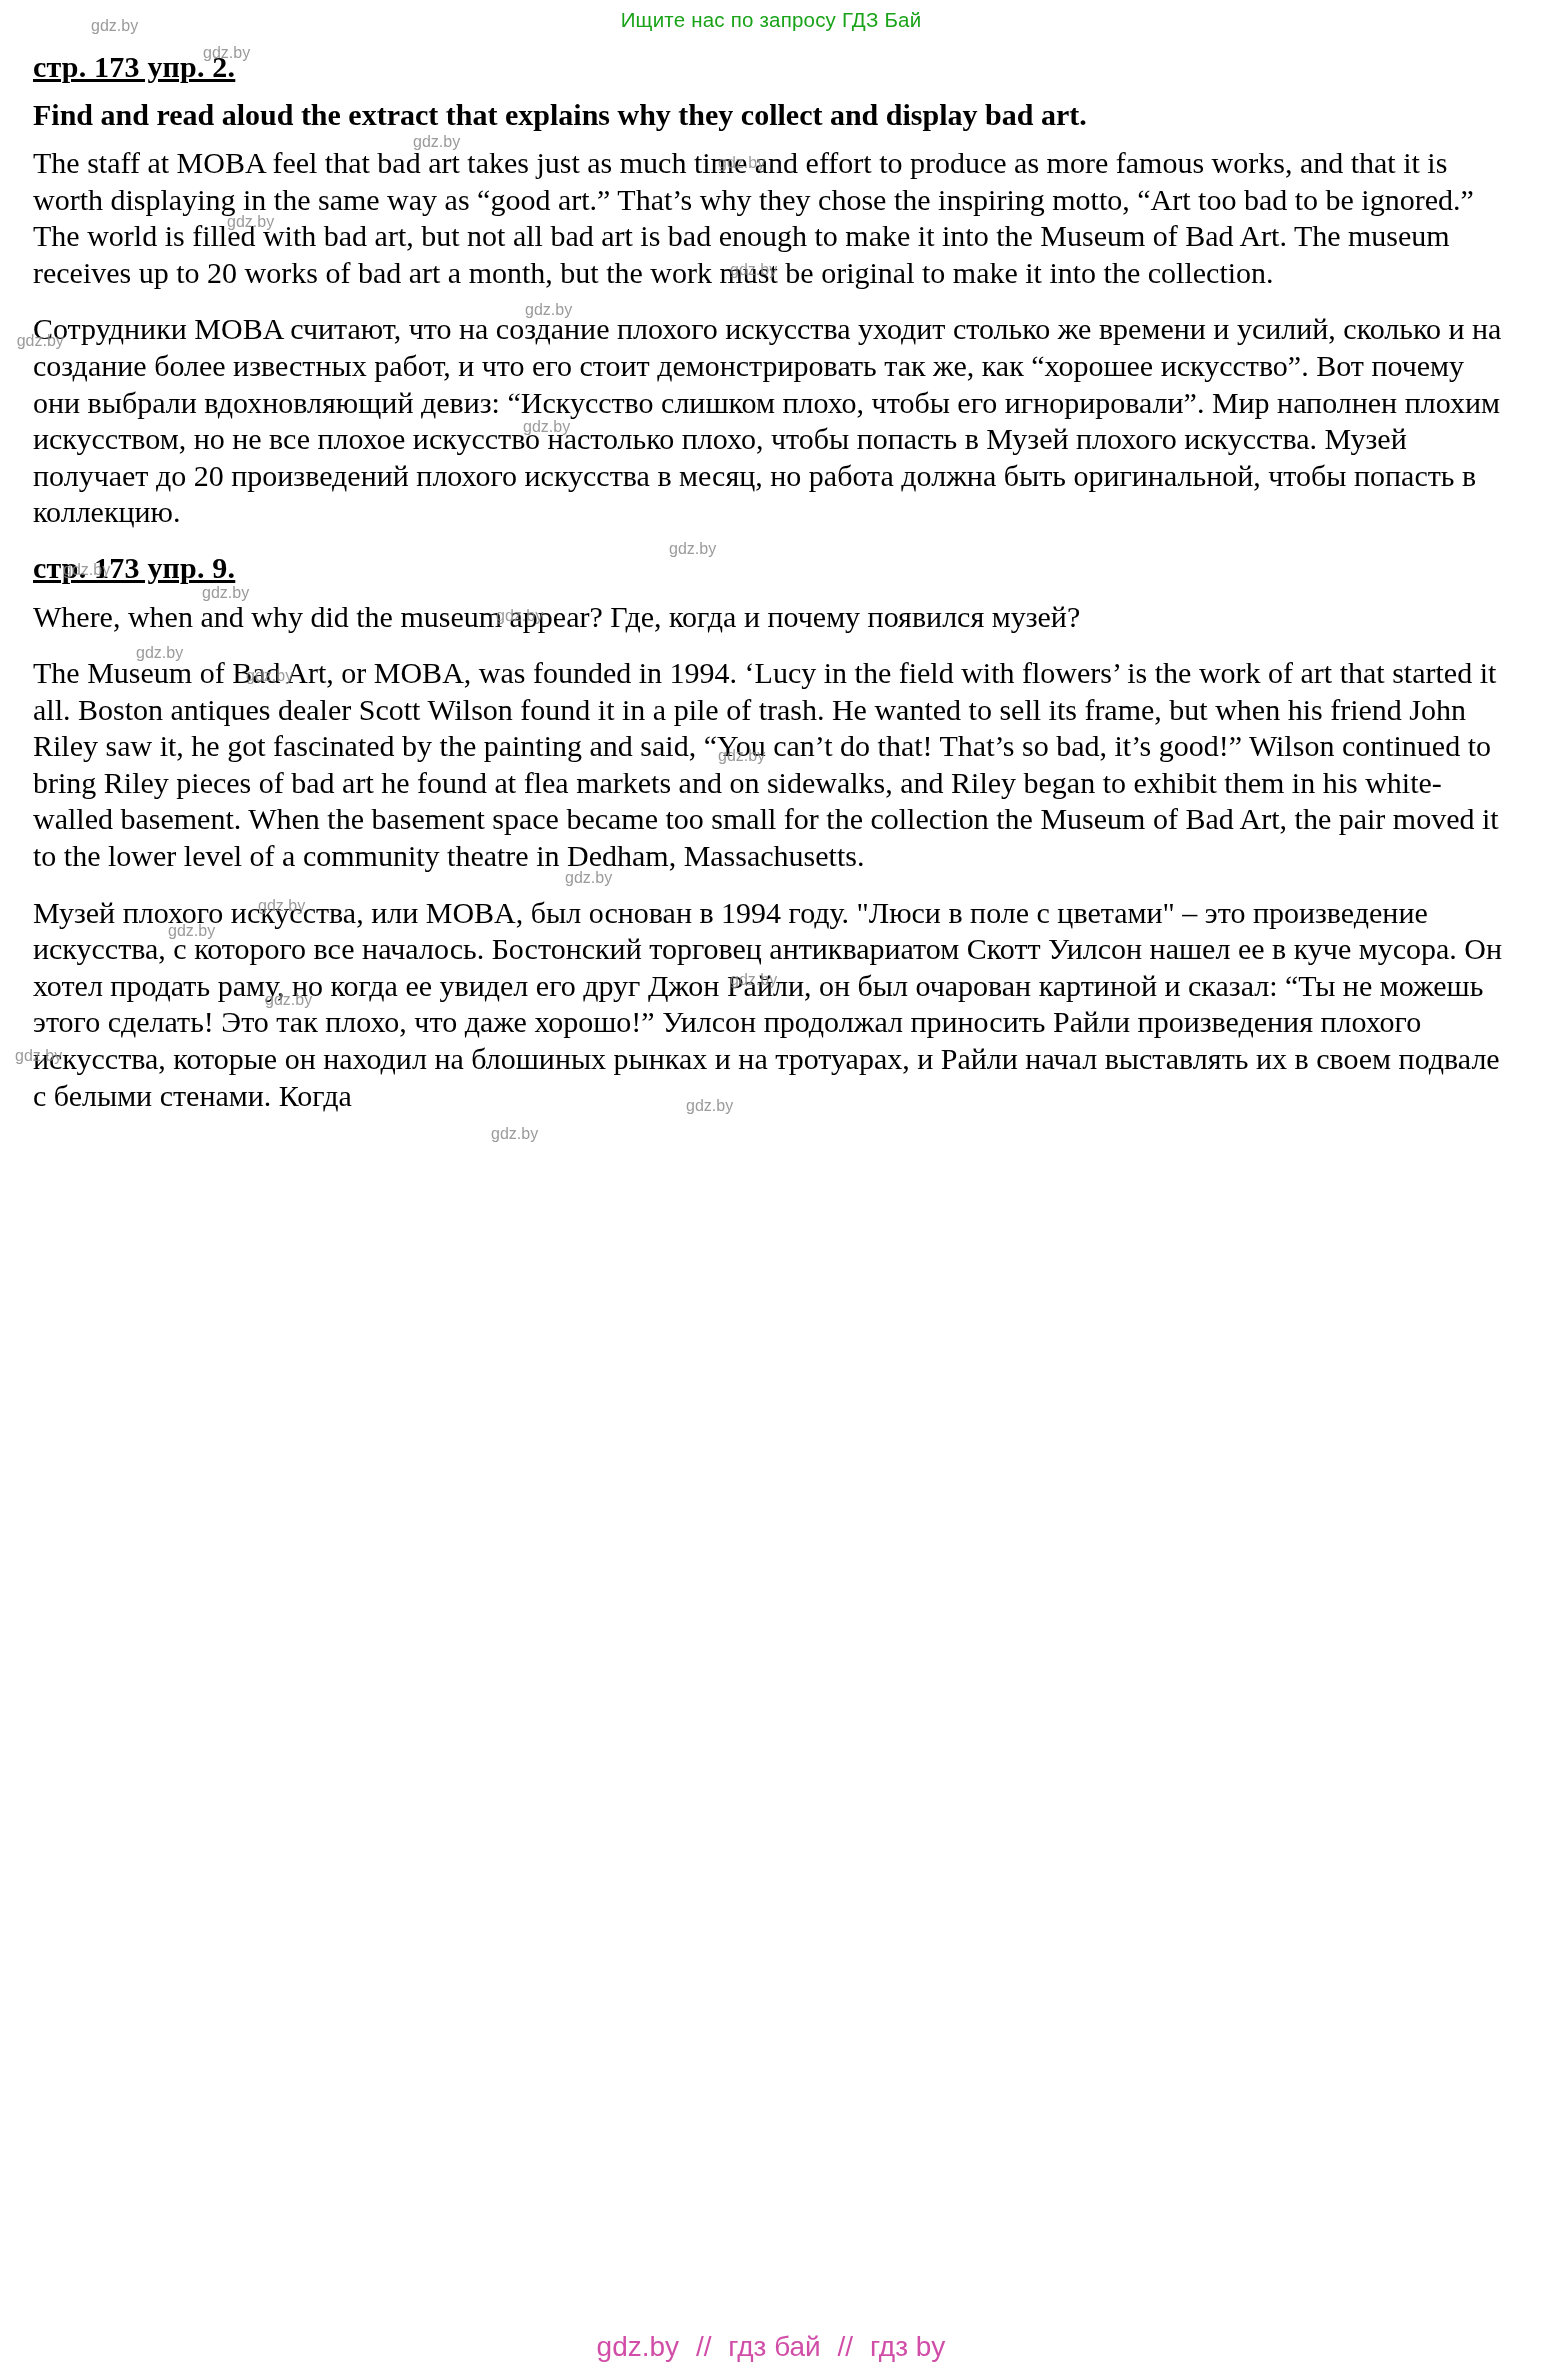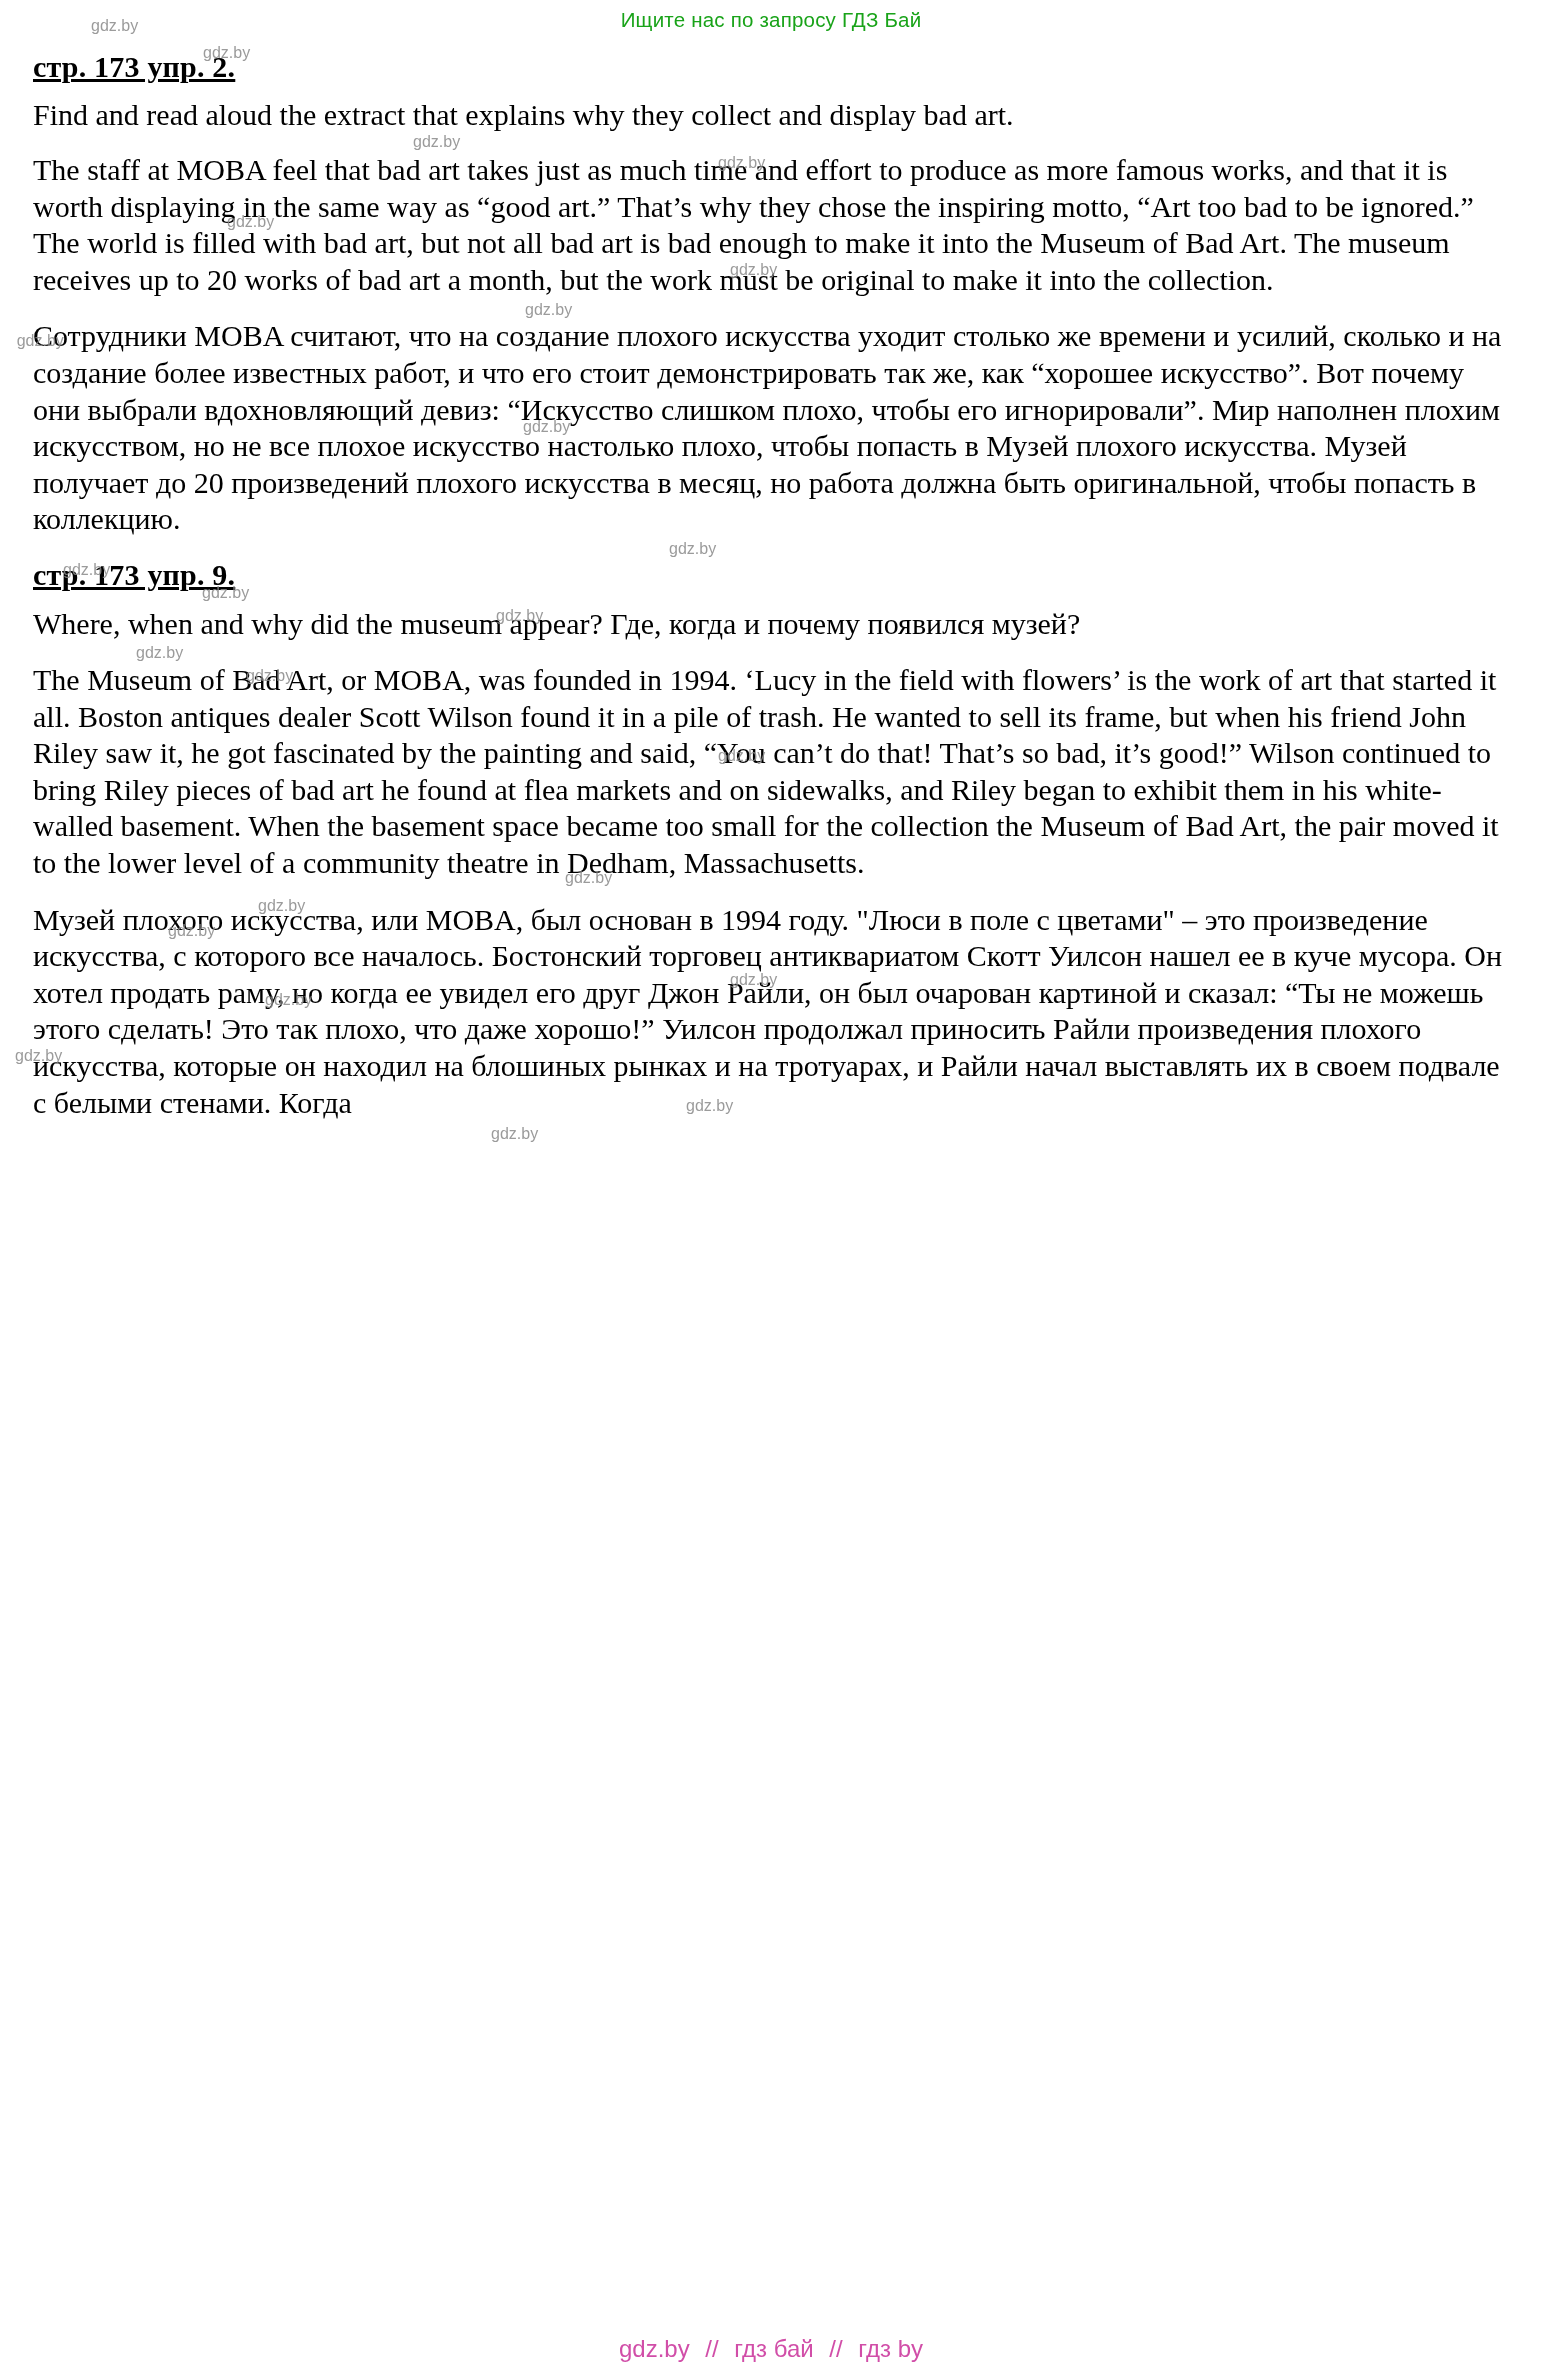--- a/index.html
+++ b/index.html
@@ -37,40 +37,41 @@
     letter-spacing: 0.2px;
     text-decoration: underline;
   }
   .para {
     font-size: 30px;
     line-height: 1.22;
     margin: 0 0 20px 0;
     text-align: left;
   }
   .para.tight {
-    margin-bottom: 18px;
+    margin-bottom: 11px;
+    font-weight: bold;
   }
   .wm {
     position: absolute;
     font-family: "Liberation Sans", sans-serif;
     font-size: 16px;
     color: #8a8a8a;
     opacity: 0.85;
     white-space: nowrap;
     pointer-events: none;
     z-index: 5;
   }
   .footer {
     position: absolute;
     left: 0;
     right: 0;
     bottom: 13.6px;
     text-align: center;
     font-family: "Liberation Sans", sans-serif;
-    font-size: 24px;
+    font-size: 28px;
     color: #d14ea8;
   }
   .footer span {
     margin: 0 4.5px;
   }
   .footer .sep { color: #d14ea8; }
   .content {
     position: relative;
     z-index: 1;
   }

